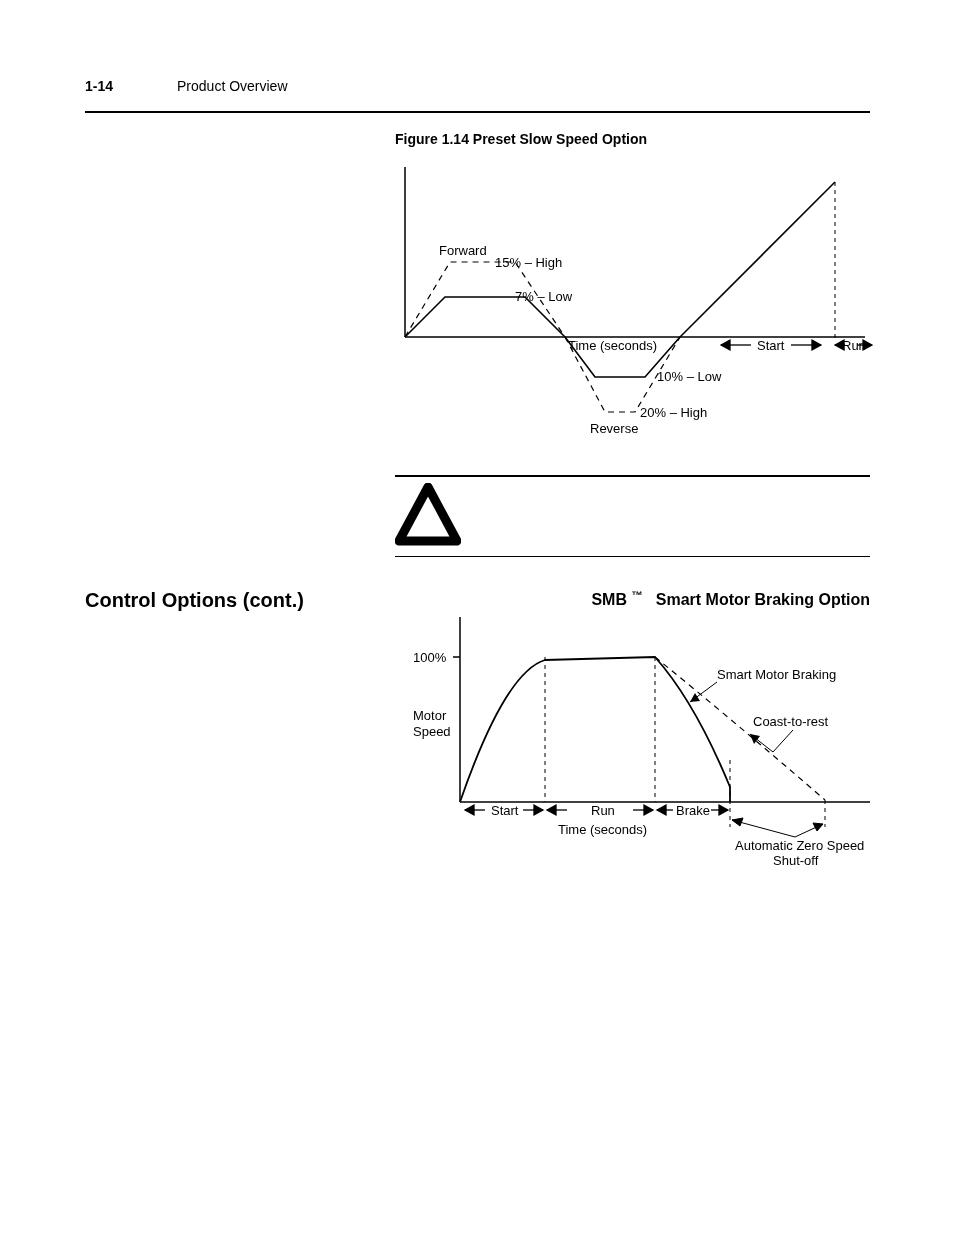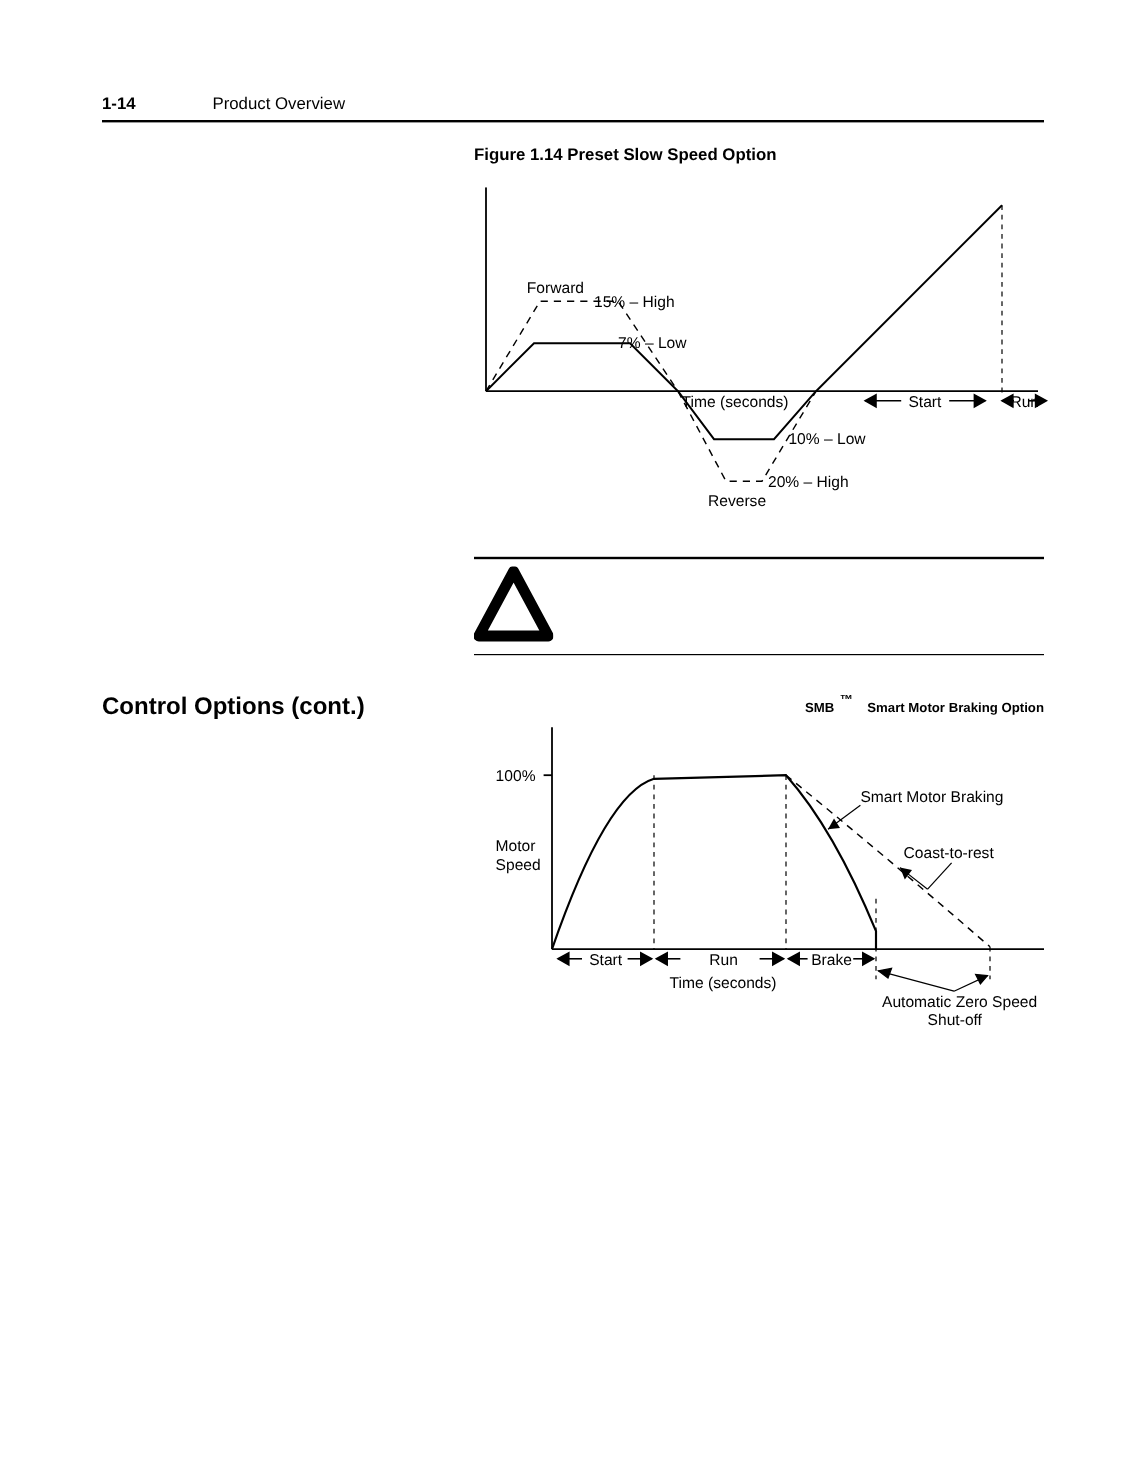--- a/index.html
+++ b/index.html
@@ -15,21 +15,21 @@
   .page {
     position: absolute;
     left: 85px;
     top: 78px;
     width: 785px;
   }
   .running-head {
     display: flex;
     align-items: baseline;
     font-size: 14px;
-    padding-bottom: 6px;
+    padding-bottom: 17px;
     border-bottom: 2px solid #000;
     text-align: right;
   }
   .running-head .pageno { font-weight: 700; }
   .running-head .gap { width: 64px; display:inline-block; }
   .figcap {
     font-weight: 700;
     font-size: 14px;
     margin: 18px 0 20px 310px;
   }
@@ -53,21 +53,21 @@
     margin-top: 34px;
     justify-content: space-between;
   }
   .section-title {
     font-weight: 700;
     font-size: 20px;
     width: 310px;
   }
   .subhead {
     font-weight: 700;
-    font-size: 11px;
+    font-size: 16px;
   }
   .tm { font-size: 11px; vertical-align: super; }
 
   .figcap2 {
     font-weight: 700;
     font-size: 14px;
     margin: 180px 0 6px 310px;
   }
 
   text { font-family: Helvetica, Arial, sans-serif; }

